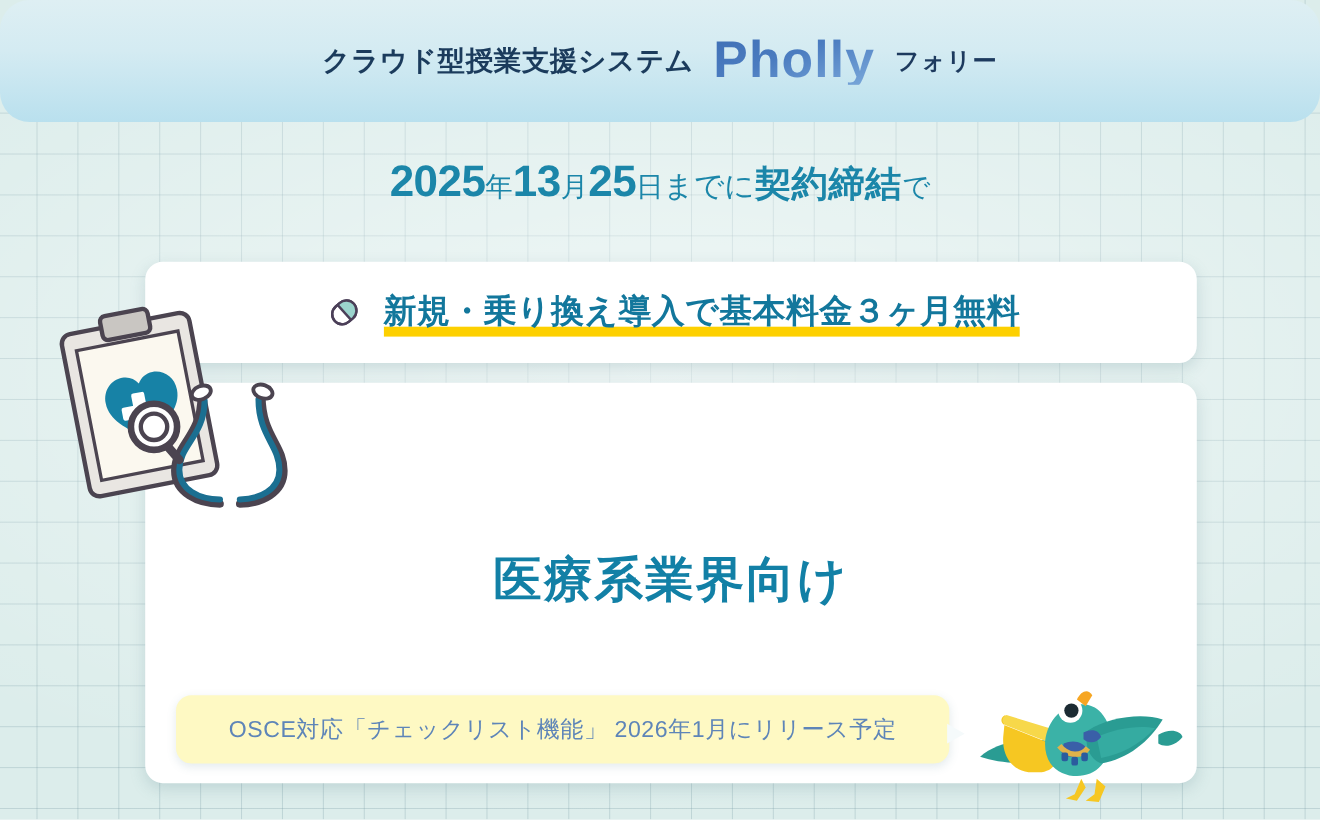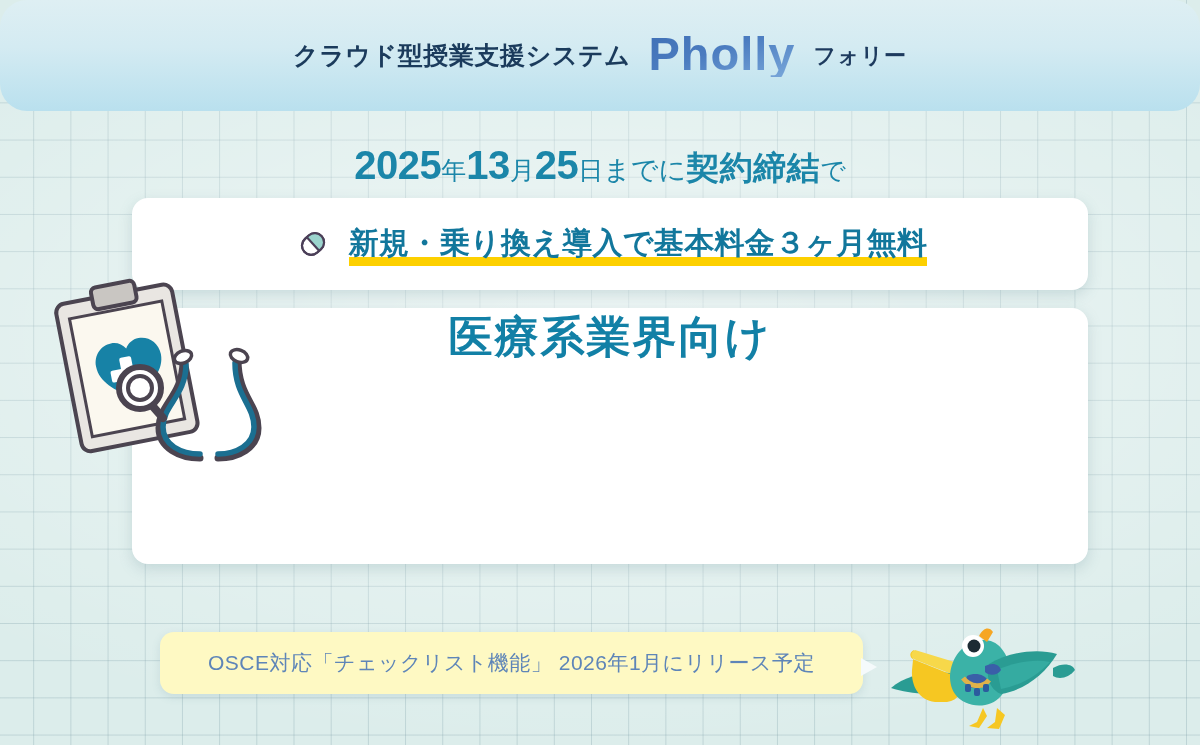--- a/index.html
+++ b/index.html
@@ -67,40 +67,41 @@
   .dateline .unit{ font-size:25px; font-weight:500; }
   .dateline .made{ font-size:27px; font-weight:500;text-align:right; }
   .dateline .strong{ font-size:33px; font-weight:700; letter-spacing:.5px; }
   .dateline .tail{ font-size:25px; font-weight:500; }
 
   
   .card{
     position:absolute; background:#fff; border-radius:16px;
     box-shadow:0 5px 14px rgba(90,130,140,.22);
     z-index:4;
+    margin-top:40px;
   }
   .card-offer{
     left:132px; top:198px; width:956px; height:92px;
     display:flex; align-items:center; justify-content:center; gap:16px;
   }
   .pill-icon{ width:40px; height:40px; flex:0 0 auto; display:block; }
   .offer-text{
     font-size:30px; font-weight:700; color:#12779c;
     letter-spacing:.3px; white-space:nowrap;
     background-image:linear-gradient(#fdd000,#fdd000);
     background-repeat:no-repeat;
     background-size:100% 9px;
     background-position:0 100%;
     padding-bottom:2px;
   }
 
   .card-main{
-    left:132px; top:308px; width:956px; height:256px;
+    left:132px; top:308px; width:956px; height:364px;
     display:flex; flex-direction:column;
-    align-items:center; justify-content:flex-start;
+    align-items:center; justify-content:center;
   }
   .main-kicker{
     font-size:44px; font-weight:700; color:#1280a6;
     letter-spacing:2px; white-space:nowrap;
     margin-bottom:6px;
   }
   .main-headline{
     font-size:70px; font-weight:700; color:#1280a6;
     letter-spacing:1px; white-space:nowrap; line-height:1.12;
   }

